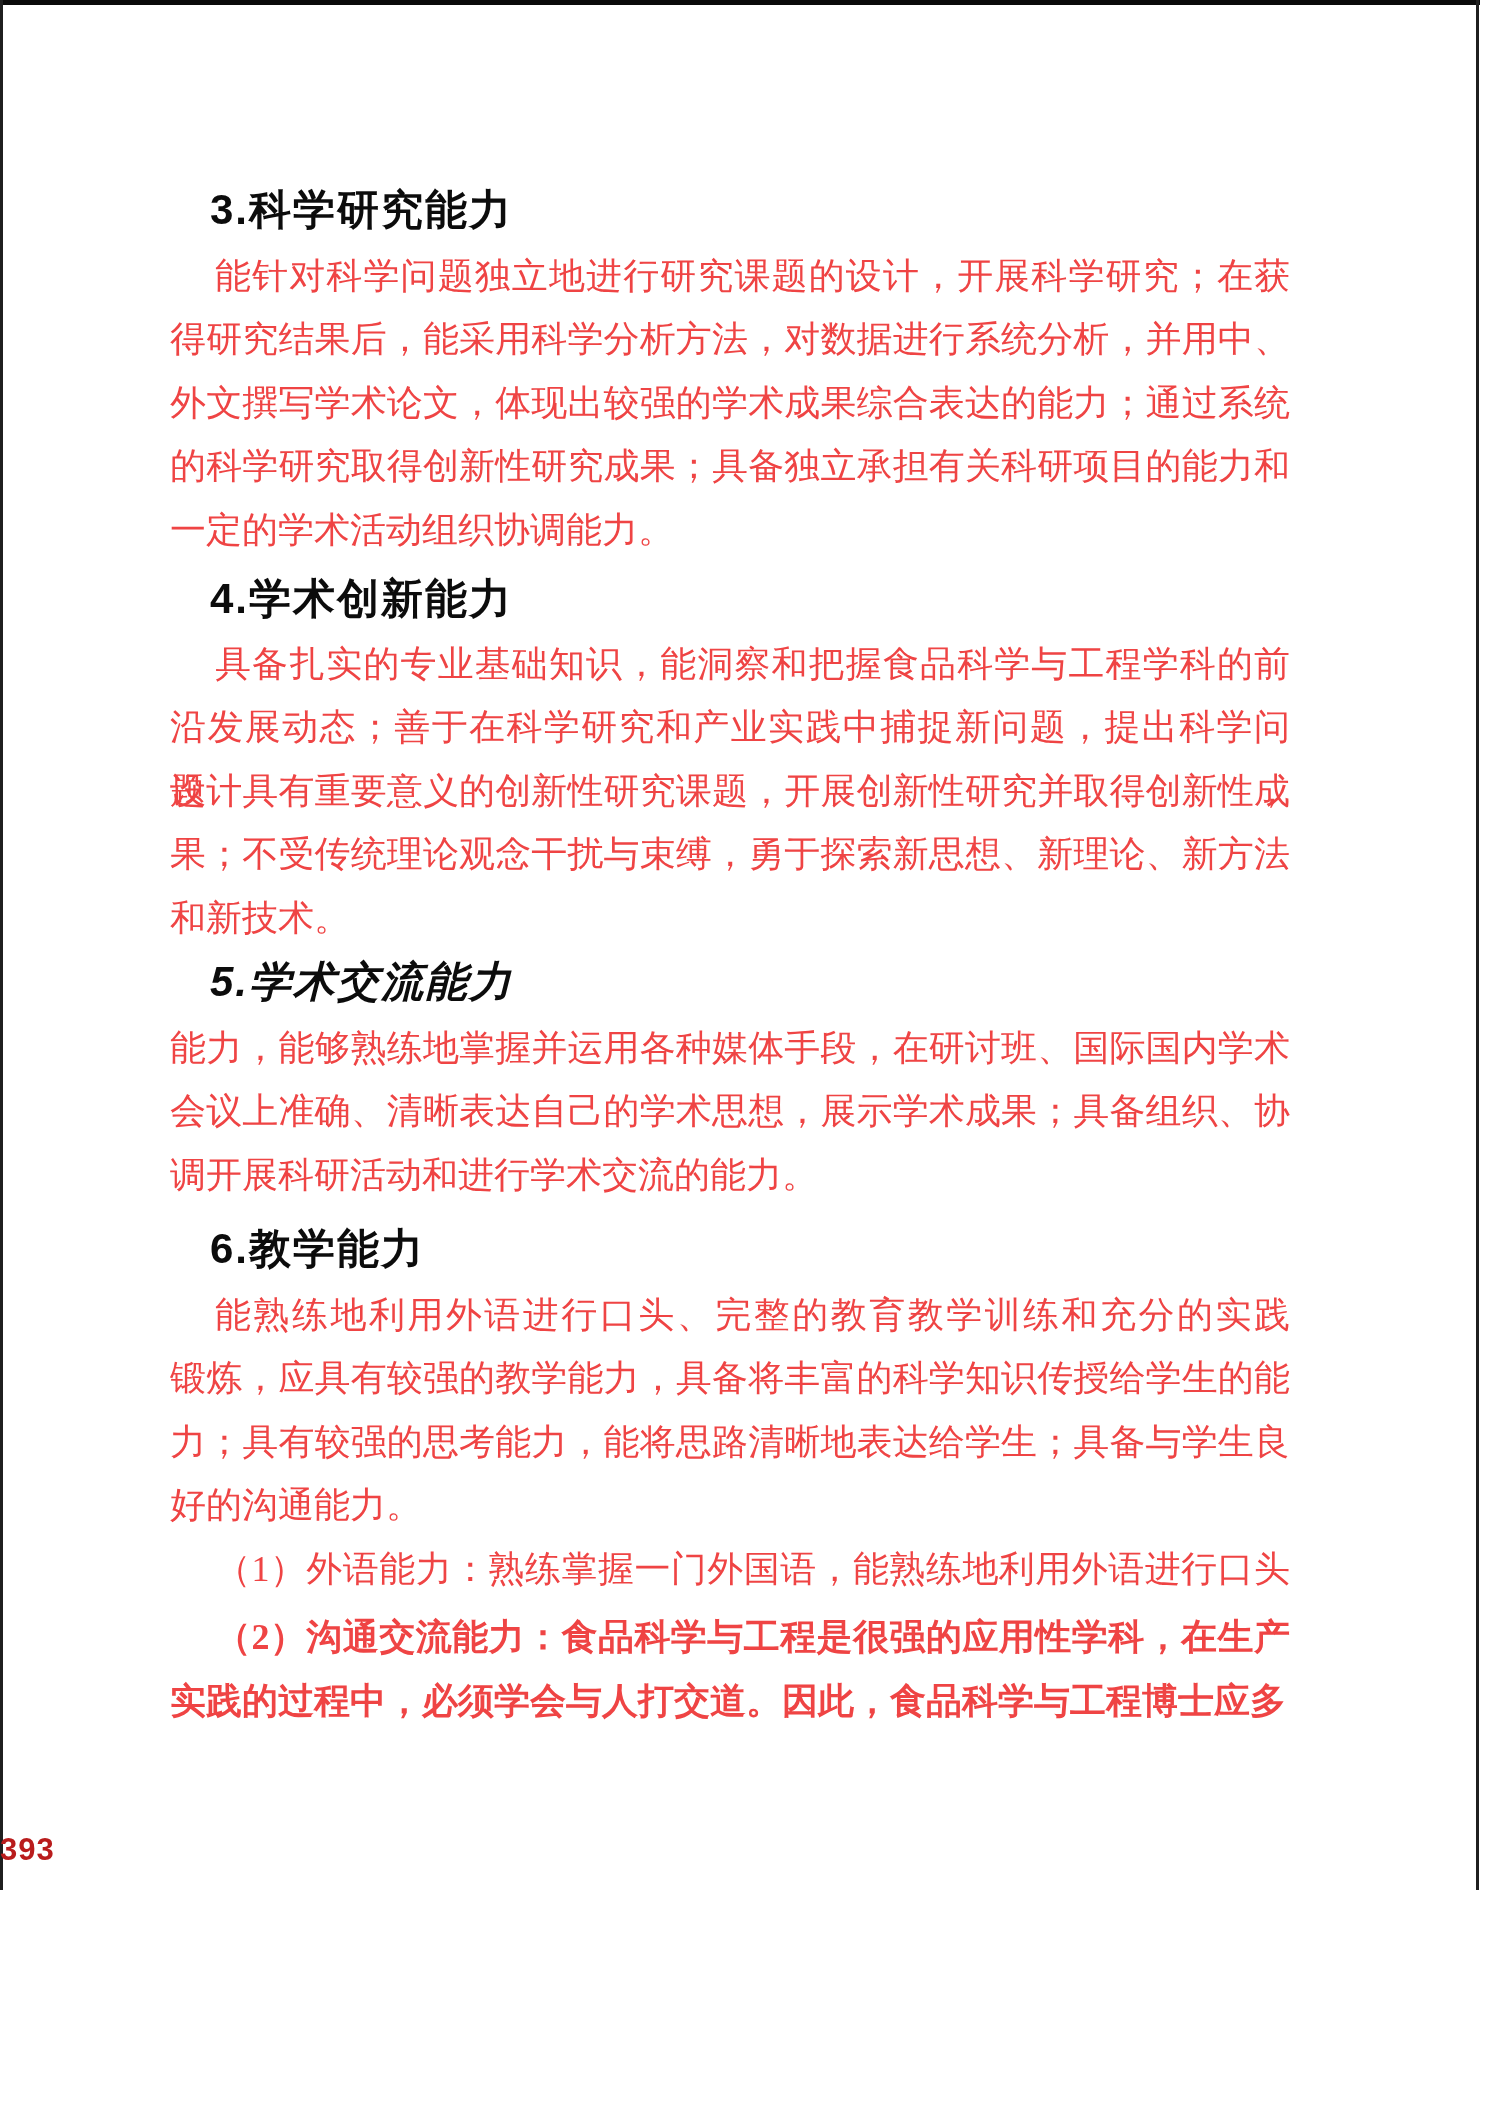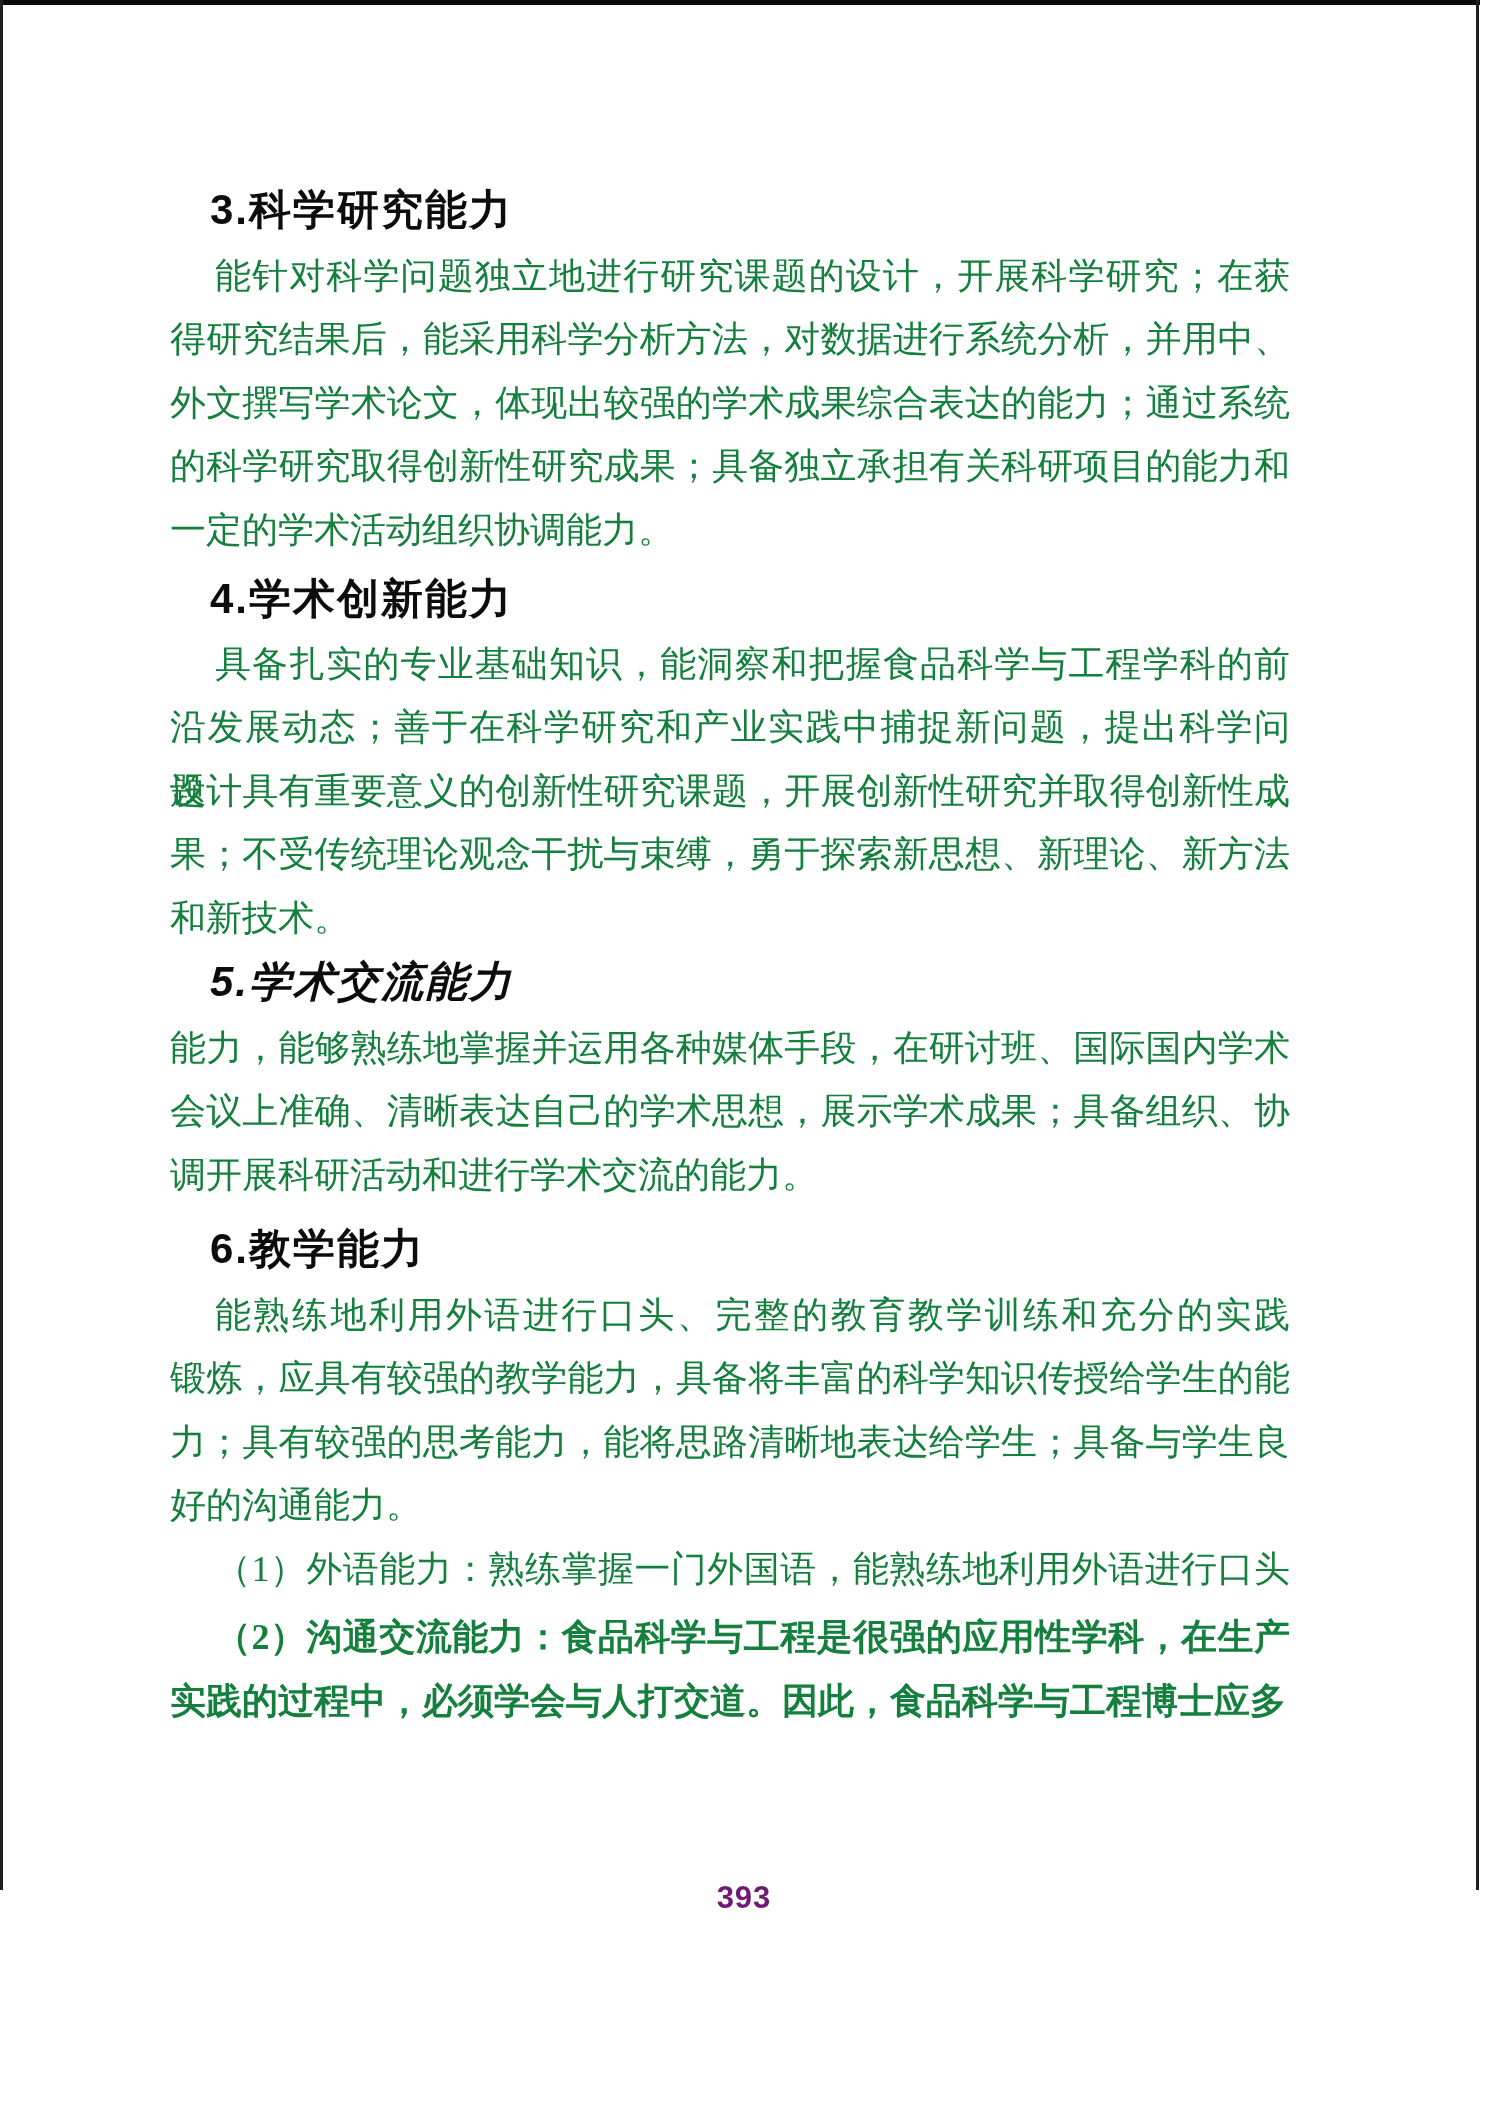--- a/index.html
+++ b/index.html
@@ -36,41 +36,40 @@
     padding-left: 40px;
     letter-spacing: 2px;
     color: #0c0c0c;
     white-space: nowrap;
   }
   .heading.h-3 { margin-top: 178px; margin-bottom: 3px; }
   .heading.h-4 { margin-top: 5px; }
   .heading.h-5 { margin-top: 0px; margin-bottom: 3px; font-style: italic; }
   .heading.h-6 { margin-top: 10px; margin-bottom: 3px; }
   .heading.h-7 { margin-top: 1px; margin-bottom: 2px; }
-  .para { font-size: 36px; color: #15803d; }
+  .para { font-size: 36px; color: #ef4444; }
   .para.p-2 { margin-top: 2px; }
   .para.p-6 { margin-top: 5px; font-weight: bold; }
   .line {
     height: 63.5px;
     line-height: 63.5px;
     text-align: justify;
     text-align-last: justify;
     -moz-text-align-last: justify;
     text-justify: inter-character;
   }
   .line.first { padding-left: 45px; }
   .line.last { text-align-last: left; -moz-text-align-last: left; }
   .pageno {
-    position: absolute; top: 1880px; left: 0; width: 1488px;
-    text-align: center;
+    position: absolute; top: 1832px; left: 0; width: 1488px;
     font-family: "Liberation Sans", sans-serif;
     font-size: 31px;
     font-weight: 600;
     letter-spacing: 1px;
-    color: #701a75;
+    color: #b91c1c;
   }
 </style>
 </head>
 <body>
 
 <div class="page">
   <div class="border-top"></div>
   <div class="border-left"></div>
   <div class="border-right"></div>
 

